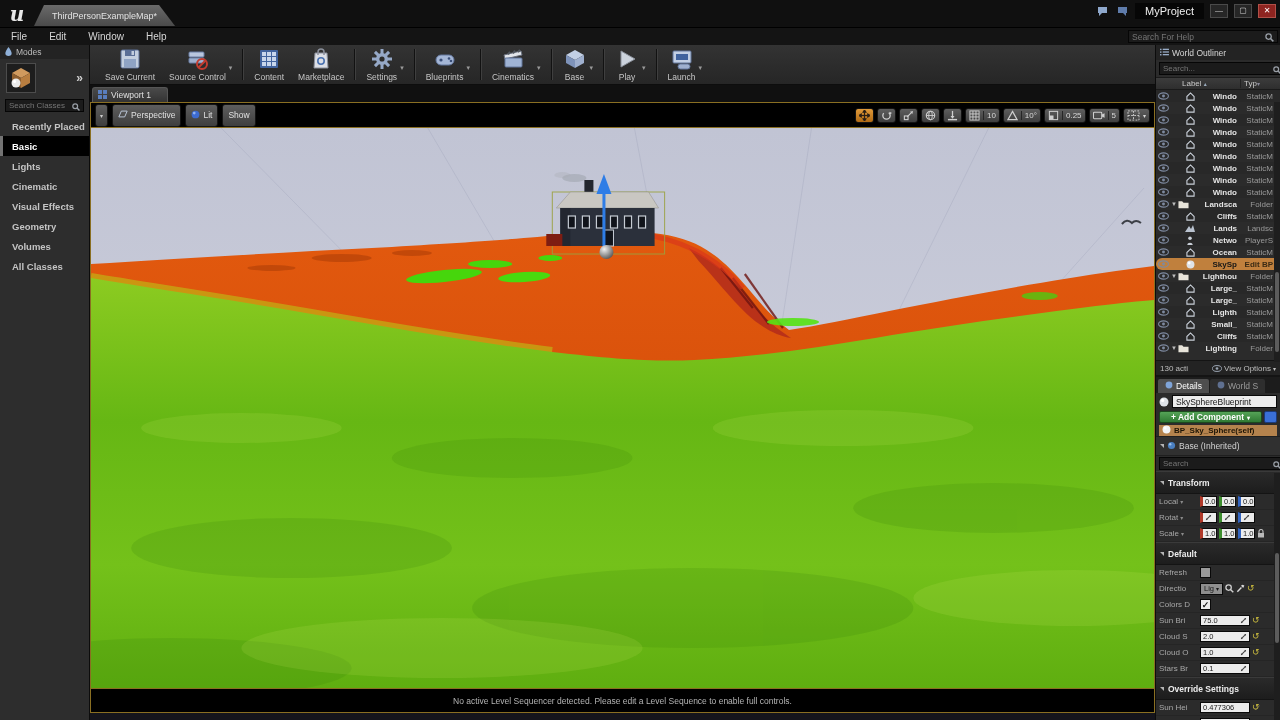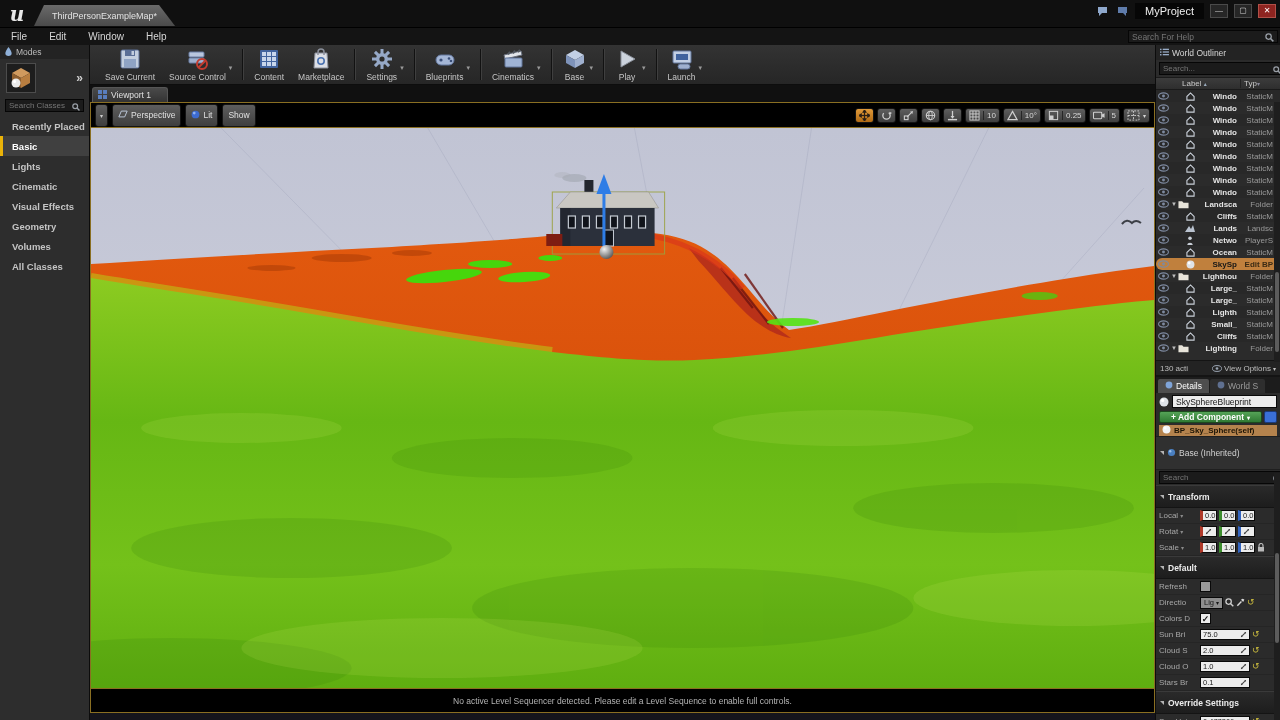--- a/index.html
+++ b/index.html
@@ -28,21 +28,21 @@
 
   
   #modes-panel { width:90px; background:#2d2d2d; border-right:1px solid #0c0c0c; display:flex; flex-direction:column; }
   #modes-header { height:14px; background:#232323; display:flex; align-items:center; gap:3px; padding:0 4px; font-size:8.5px; color:#bdbdbd; }
   #modes-toolrow { display:flex; align-items:center; padding:4px 4px 2px 6px; }
   #mode-tile { width:30px; height:30px; background:#1d1d1d; border:1px solid #4c4c4c; display:flex; align-items:center; justify-content:center; }
   #modes-expand { margin-left:auto; color:#cfcfcf; font-size:12px; font-weight:bold; padding-right:2px; }
   .mini-search { margin:4px 5px; height:13px; background:#1b1b1b; border:1px solid #060606; display:flex; align-items:center; padding:0 3px; }
   .mini-search input { flex:1; min-width:0; background:transparent; border:none; outline:none; color:#8a8a8a; font-size:8px; font-family:inherit; }
   .mode-cat { height:20px; display:flex; align-items:center; padding-left:9px; font-size:9.5px; font-weight:bold; color:#c4c4c4; border-left:3px solid transparent; }
-  .mode-cat.selected { background:#404040; border-left:3px solid #eab308; color:#fff; }
+  .mode-cat.selected { background:#000000; border-left:3px solid #737373; color:#fff; }
 
   
   #center { flex:1; display:flex; flex-direction:column; background:#151515; min-width:0; }
   #main-toolbar { height:40px; background:linear-gradient(#333,#262626); border-bottom:1px solid #0d0d0d; display:flex; align-items:stretch; padding-left:8px; }
   .tb-btn { display:flex; align-items:flex-end; padding:3px 7px 2px 7px; }
   .tb-inner { display:flex; flex-direction:column; align-items:center; gap:1px; }
   .tb-label { font-size:8.5px; color:#c6c6c6; white-space:nowrap; }
   .tb-dd { font-size:7px; color:#9a9a9a; margin:0 0 10px 3px; }
   .tb-sep { width:2px; margin:4px 3px; border-left:1px solid #121212; border-right:1px solid #3f3f3f; }
   #vp-tabrow { height:17px; background:#101010; display:flex; align-items:flex-end; padding-left:2px; }
@@ -91,21 +91,21 @@
   #details-tabs { height:16px; background:#1c1c1c; display:flex; align-items:flex-end; gap:1px; padding:2px 2px 0 2px; }
   .det-tab { height:14px; display:flex; align-items:center; gap:3px; padding:0 7px; font-size:8.5px; border-radius:2px 2px 0 0; }
   .det-tab.active { background:#4e4e4e; color:#fff; }
   .det-tab.inactive { background:#2e2e2e; color:#9a9a9a; }
   #actor-name-row { height:17px; display:flex; align-items:center; gap:3px; padding:1px 3px; }
   #actor-name { flex:1; height:13px; background:#ececec; border:1px solid #090909; color:#141414; font-size:8.5px; font-family:inherit; padding:0 3px; min-width:0; }
   #addcomp-row { height:19px; display:flex; align-items:stretch; gap:2px; padding:1px 3px; }
   #add-component { flex:1; background:linear-gradient(#55a357,#2f7a33); border:1px solid #1c4a1e; border-radius:2px; color:#fff; font-weight:bold; font-size:8.5px; display:flex; align-items:center; justify-content:center; gap:3px; }
   #edit-bp { width:13px; background:#3a6fd8; border:1px solid #1c3a7a; border-radius:2px; }
   #comp-row { height:14px; margin:1px 3px 0 3px; background:#b5834d; display:flex; align-items:center; gap:3px; padding:0 3px; font-size:8px; color:#1d1405; font-weight:bold; }
-  #base-row { height:14px; display:flex; align-items:center; gap:3px; padding:16px 4px; font-size:8.5px; color:#d2d2d2; background:#303030; border-top:1px solid #1f1f1f; border-bottom:1px solid #1f1f1f; }
+  #base-row { height:14px; display:flex; align-items:center; gap:3px; padding:9px 4px; font-size:8.5px; color:#d2d2d2; background:#303030; border-top:1px solid #1f1f1f; border-bottom:1px solid #1f1f1f; }
   #det-searchrow { height:17px; display:flex; align-items:center; gap:2px; padding:1px 3px; }
   #det-searchrow .mini-search { flex:1; margin:0; }
   .sec-header { height:23px; background:linear-gradient(#2a2a2a,#1d1d1d); border-top:1px solid #3a3a3a; border-bottom:1px solid #141414; display:flex; align-items:center; gap:4px; padding:0 4px; font-size:8.5px; font-weight:bold; color:#ececec; }
   .sec-arrow { width:0; height:0; border-left:4px solid transparent; border-top:4px solid #b4b4b4; }
   .det-row { height:16px; display:flex; align-items:center; padding:0 3px; border-bottom:1px solid #252525; font-size:8px; }
   .det-row .dlabel { width:41px; flex:none; color:#a8a8a8; white-space:nowrap; overflow:hidden; }
   .det-row .dctrl { flex:1; display:flex; align-items:center; gap:2px; min-width:0; }
   .vbox { height:11px; background:#ececec; color:#1a1a1a; font-size:7.5px; display:flex; align-items:center; padding:0 2px; border:1px solid #090909; }
   .vbox.num { width:50px; justify-content:space-between;gap:20px; }
   .vbox.v3 { width:17px; }

